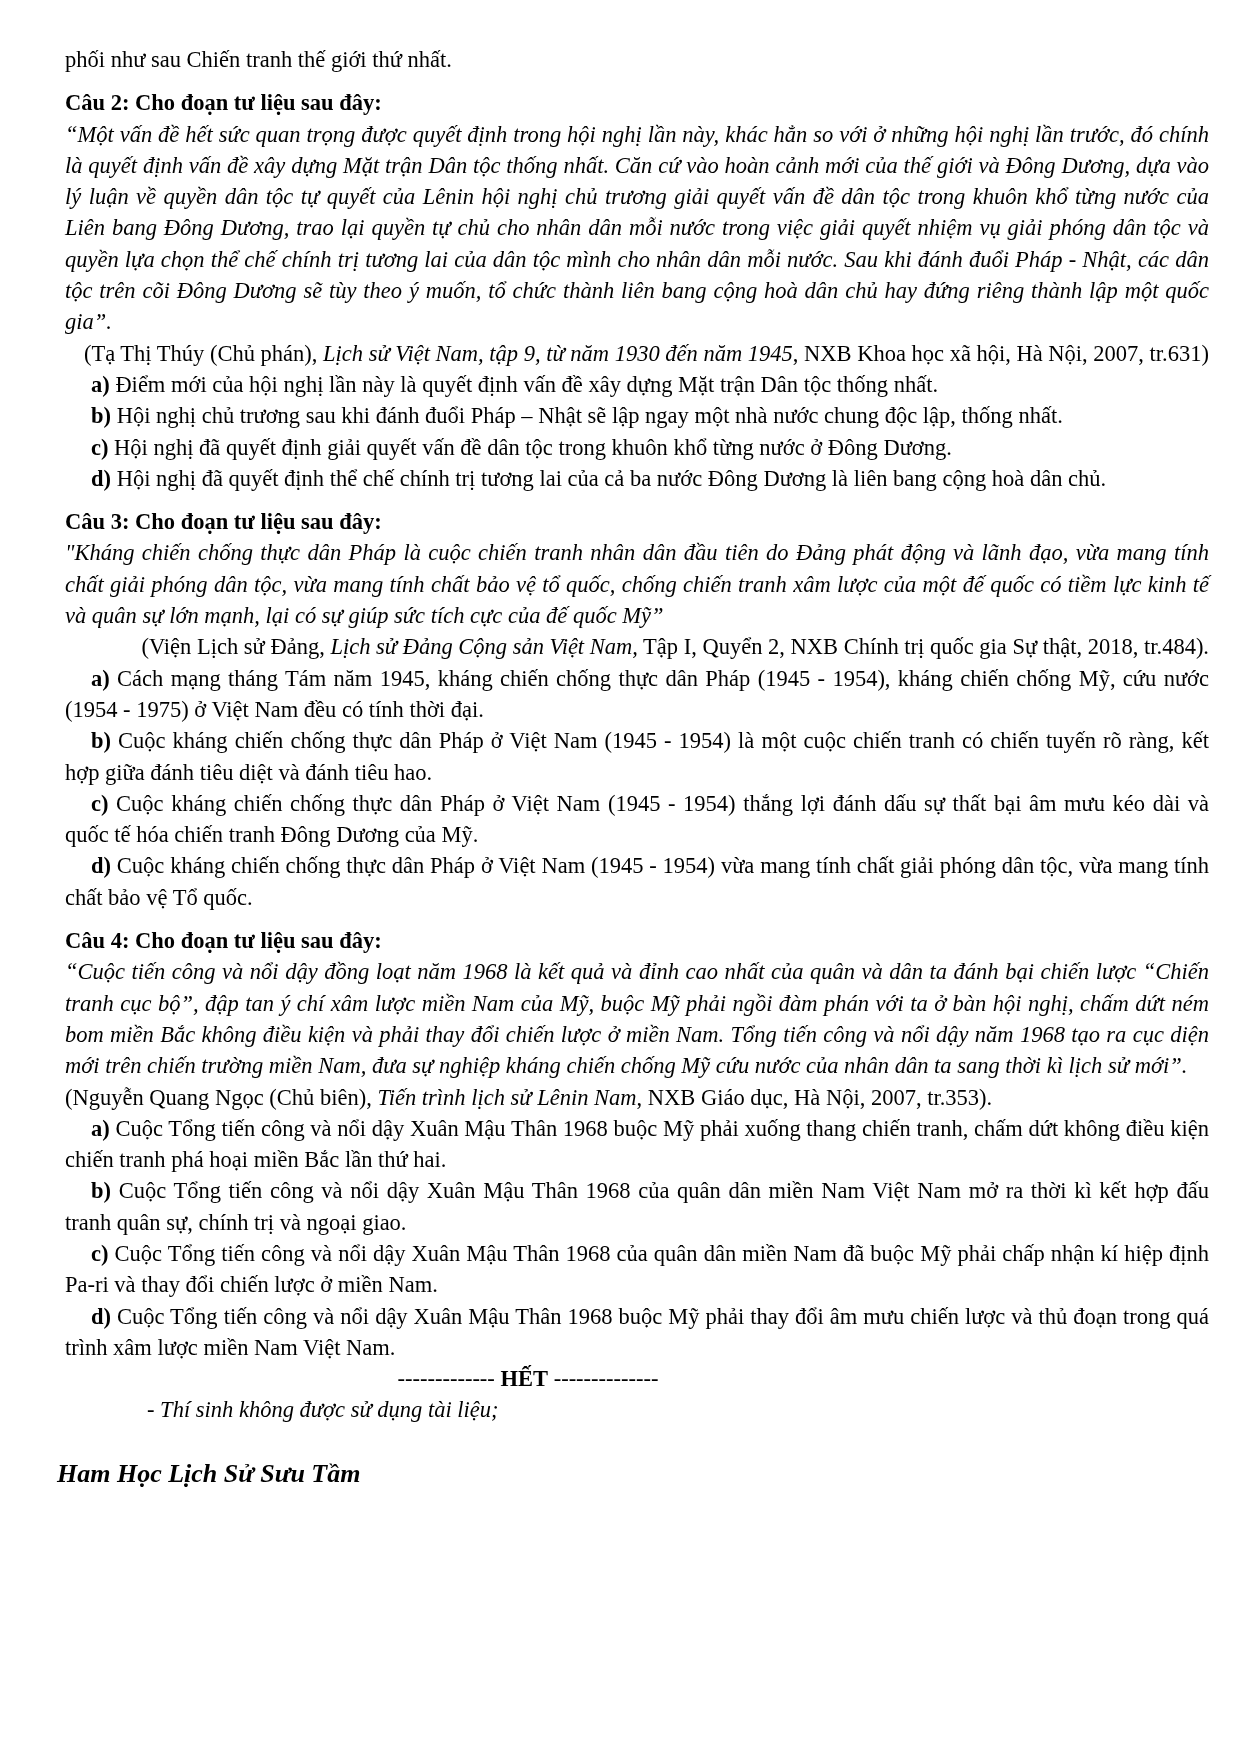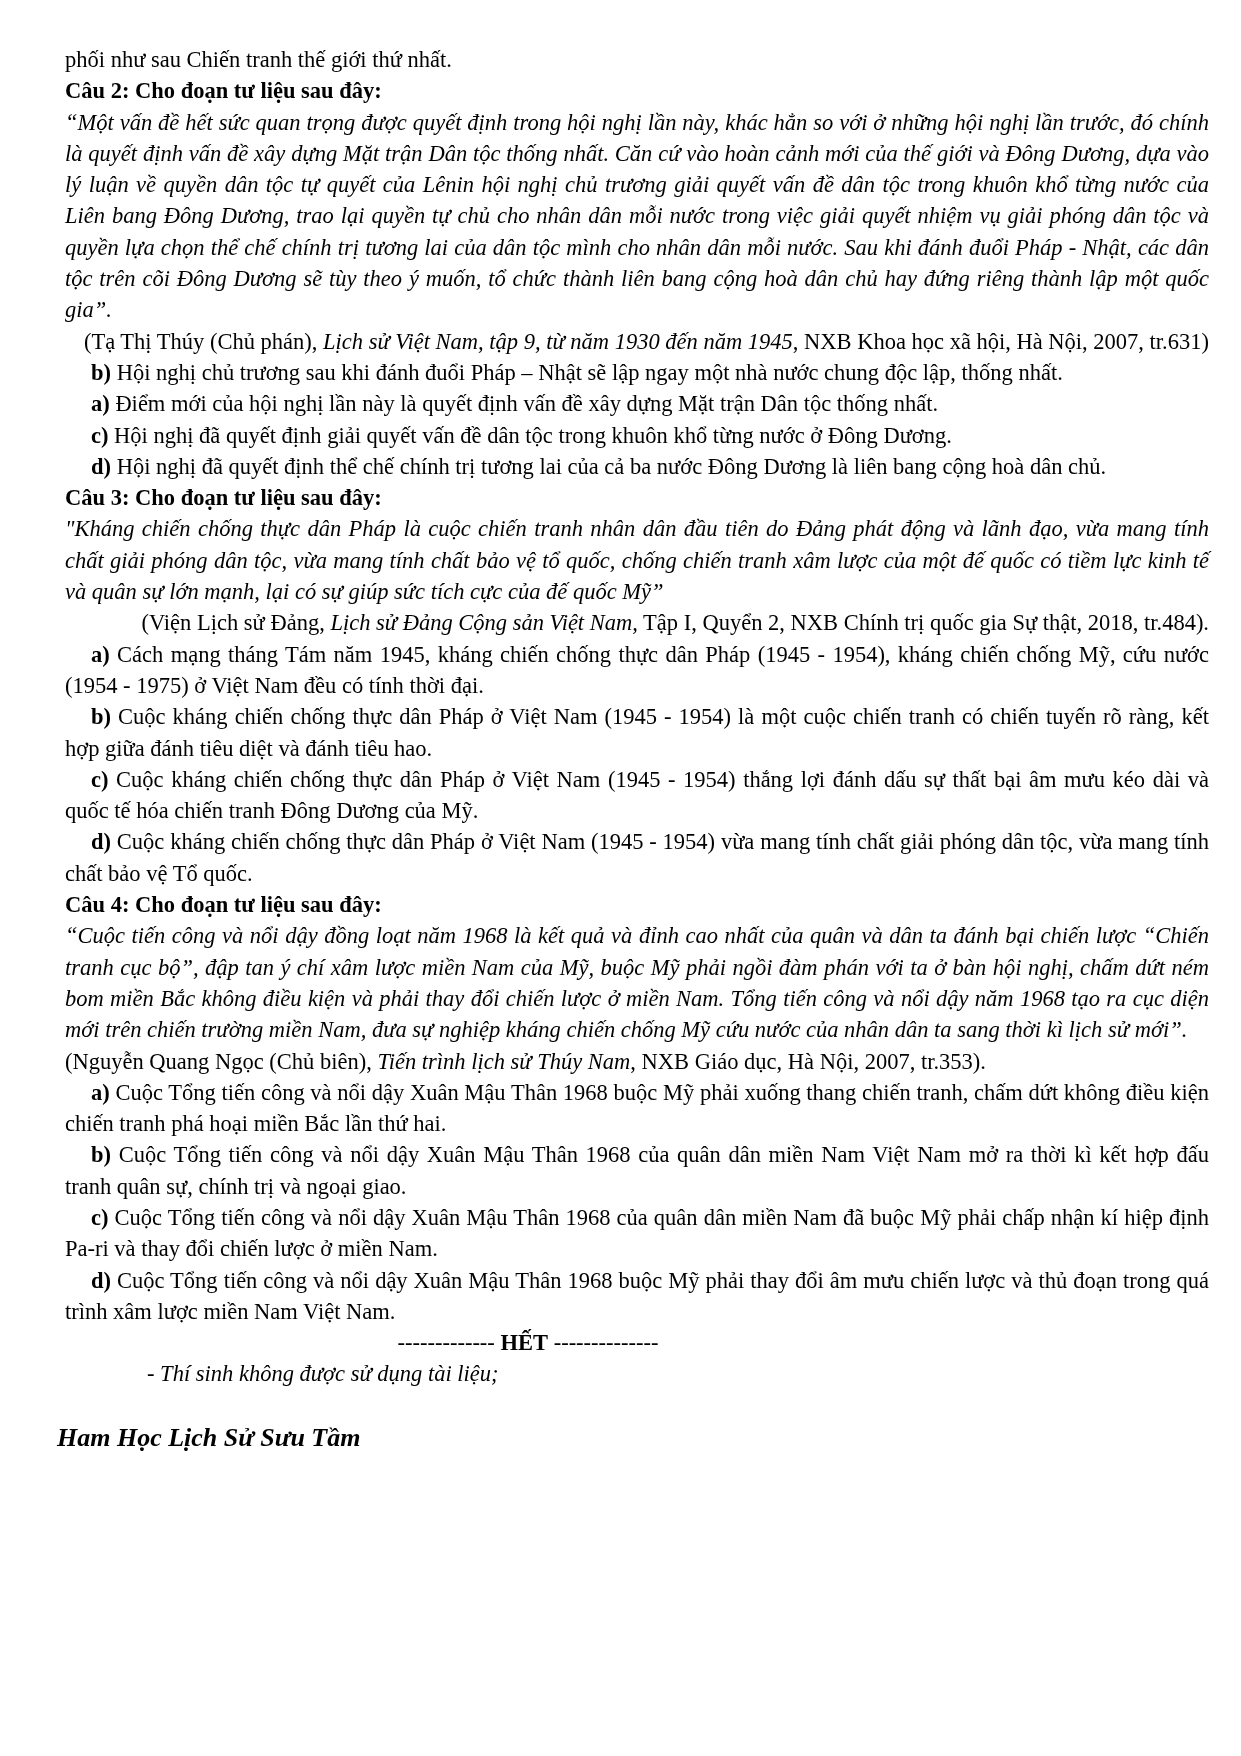--- a/index.html
+++ b/index.html
@@ -11,21 +11,21 @@
     font-family: "Liberation Serif", serif;
     overflow: hidden;
   }
   .page {
     padding: 44px 32px 0 65px;
     font-size: 22.5px;
     line-height: 31.3px;
   }
   p { margin: 0; }
   .body-text { text-align: justify; }
-  .heading { font-weight: 700; text-align: left; }
+  .heading { font-weight: 700; text-align: left; margin-top: 12px; }
   .quote { font-style: italic; text-align: justify; }
   .citation {
     text-align: justify;
     text-align-last: right;
   }
   .citation .src-title { font-style: italic; }
   .cit-indent-sm { text-indent: 10px; }
   .cit-indent-md { text-indent: 34px; }
   .citation-single {
     text-align: left;
@@ -49,40 +49,40 @@
 <body>
 
 <div class="page">
 
   <p class="body-text">phối như sau Chiến tranh thế giới thứ nhất.</p>
 
   <section>
     <p class="heading">Câu 2: Cho đoạn tư liệu sau đây:</p>
     <p class="quote">“Một vấn đề hết sức quan trọng được quyết định trong hội nghị lần này, khác hẳn so với ở những hội nghị lần trước, đó chính là quyết định vấn đề xây dựng Mặt trận Dân tộc thống nhất. Căn cứ vào hoàn cảnh mới của thế giới và Đông Dương, dựa vào lý luận về quyền dân tộc tự quyết của Lênin hội nghị chủ trương giải quyết vấn đề dân tộc trong khuôn khổ từng nước của Liên bang Đông Dương, trao lại quyền tự chủ cho nhân dân mỗi nước trong việc giải quyết nhiệm vụ giải phóng dân tộc và quyền lựa chọn thể chế chính trị tương lai của dân tộc mình cho nhân dân mỗi nước. Sau khi đánh đuổi Pháp - Nhật, các dân tộc trên cõi Đông Dương sẽ tùy theo ý muốn, tổ chức thành liên bang cộng hoà dân chủ hay đứng riêng thành lập một quốc gia”.</p>
     <p class="citation cit-indent-sm"><span>(Tạ Thị Thúy (Chủ phán), </span><span class="src-title">Lịch sử Việt Nam, tập 9, từ năm 1930 đến năm 1945</span><span>, NXB Khoa học xã hội, Hà Nội, 2007, tr.631)</span></p>
+    <p class="opt"><b class="opt-label">a)</b><span> Điểm mới của hội nghị lần này là quyết định vấn đề xây dựng Mặt trận Dân tộc thống nhất.</span></p>
     <p class="opt"><b class="opt-label">b)</b><span> Hội nghị chủ trương sau khi đánh đuổi Pháp – Nhật sẽ lập ngay một nhà nước chung độc lập, thống nhất.</span></p>
-    <p class="opt"><b class="opt-label">a)</b><span> Điểm mới của hội nghị lần này là quyết định vấn đề xây dựng Mặt trận Dân tộc thống nhất.</span></p>
     <p class="opt"><b class="opt-label">c)</b><span> Hội nghị đã quyết định giải quyết vấn đề dân tộc trong khuôn khổ từng nước ở Đông Dương.</span></p>
     <p class="opt"><b class="opt-label">d)</b><span> Hội nghị đã quyết định thể chế chính trị tương lai của cả ba nước Đông Dương là liên bang cộng hoà dân chủ.</span></p>
   </section>
 
   <section>
     <p class="heading">Câu 3: Cho đoạn tư liệu sau đây:</p>
     <p class="quote">"Kháng chiến chống thực dân Pháp là cuộc chiến tranh nhân dân đầu tiên do Đảng phát động và lãnh đạo, vừa mang tính chất giải phóng dân tộc, vừa mang tính chất bảo vệ tổ quốc, chống chiến tranh xâm lược của một đế quốc có tiềm lực kinh tế và quân sự lớn mạnh, lại có sự giúp sức tích cực của đế quốc Mỹ”</p>
     <p class="citation cit-indent-md"><span>(Viện Lịch sử Đảng, </span><span class="src-title">Lịch sử Đảng Cộng sản Việt Nam,</span><span> Tập I, Quyển 2, NXB Chính trị quốc gia Sự thật, 2018, tr.484).</span></p>
     <p class="opt"><b class="opt-label">a)</b><span> Cách mạng tháng Tám năm 1945, kháng chiến chống thực dân Pháp (1945 - 1954), kháng chiến chống Mỹ, cứu nước (1954 - 1975) ở Việt Nam đều có tính thời đại.</span></p>
     <p class="opt"><b class="opt-label">b)</b><span> Cuộc kháng chiến chống thực dân Pháp ở Việt Nam (1945 - 1954) là một cuộc chiến tranh có chiến tuyến rõ ràng, kết hợp giữa đánh tiêu diệt và đánh tiêu hao.</span></p>
     <p class="opt"><b class="opt-label">c)</b><span> Cuộc kháng chiến chống thực dân Pháp ở Việt Nam (1945 - 1954) thắng lợi đánh dấu sự thất bại âm mưu kéo dài và quốc tế hóa chiến tranh Đông Dương của Mỹ.</span></p>
     <p class="opt"><b class="opt-label">d)</b><span> Cuộc kháng chiến chống thực dân Pháp ở Việt Nam (1945 - 1954) vừa mang tính chất giải phóng dân tộc, vừa mang tính chất bảo vệ Tổ quốc.</span></p>
   </section>
 
   <section>
     <p class="heading">Câu 4: Cho đoạn tư liệu sau đây:</p>
     <p class="quote">“Cuộc tiến công và nổi dậy đồng loạt năm 1968 là kết quả và đỉnh cao nhất của quân và dân ta đánh bại chiến lược “Chiến tranh cục bộ”, đập tan ý chí xâm lược miền Nam của Mỹ, buộc Mỹ phải ngồi đàm phán với ta ở bàn hội nghị, chấm dứt ném bom miền Bắc không điều kiện và phải thay đổi chiến lược ở miền Nam. Tổng tiến công và nổi dậy năm 1968 tạo ra cục diện mới trên chiến trường miền Nam, đưa sự nghiệp kháng chiến chống Mỹ cứu nước của nhân dân ta sang thời kì lịch sử mới”.</p>
-    <p class="citation citation-single"><span>(Nguyễn Quang Ngọc (Chủ biên), </span><span class="src-title">Tiến trình lịch sử Thúy Nam</span><span>, NXB Giáo dục, Hà Nội, 2007, tr.353).</span></p>
+    <p class="citation citation-single"><span>(Nguyễn Quang Ngọc (Chủ biên), </span><span class="src-title">Tiến trình lịch sử Lênin Nam</span><span>, NXB Giáo dục, Hà Nội, 2007, tr.353).</span></p>
     <p class="opt"><b class="opt-label">a)</b><span> Cuộc Tổng tiến công và nổi dậy Xuân Mậu Thân 1968 buộc Mỹ phải xuống thang chiến tranh, chấm dứt không điều kiện chiến tranh phá hoại miền Bắc lần thứ hai.</span></p>
     <p class="opt"><b class="opt-label">b)</b><span> Cuộc Tổng tiến công và nổi dậy Xuân Mậu Thân 1968 của quân dân miền Nam Việt Nam mở ra thời kì kết hợp đấu tranh quân sự, chính trị và ngoại giao.</span></p>
     <p class="opt"><b class="opt-label">c)</b><span> Cuộc Tổng tiến công và nổi dậy Xuân Mậu Thân 1968 của quân dân miền Nam đã buộc Mỹ phải chấp nhận kí hiệp định Pa-ri và thay đổi chiến lược ở miền Nam.</span></p>
     <p class="opt"><b class="opt-label">d)</b><span> Cuộc Tổng tiến công và nổi dậy Xuân Mậu Thân 1968 buộc Mỹ phải thay đổi âm mưu chiến lược và thủ đoạn trong quá trình xâm lược miền Nam Việt Nam.</span></p>
   </section>
 
   <p class="end-line"><span>-------------</span> <span class="end-word">HẾT</span> <span>--------------</span></p>
 
   <p class="note-line">- Thí sinh không được sử dụng tài liệu;</p>
 

